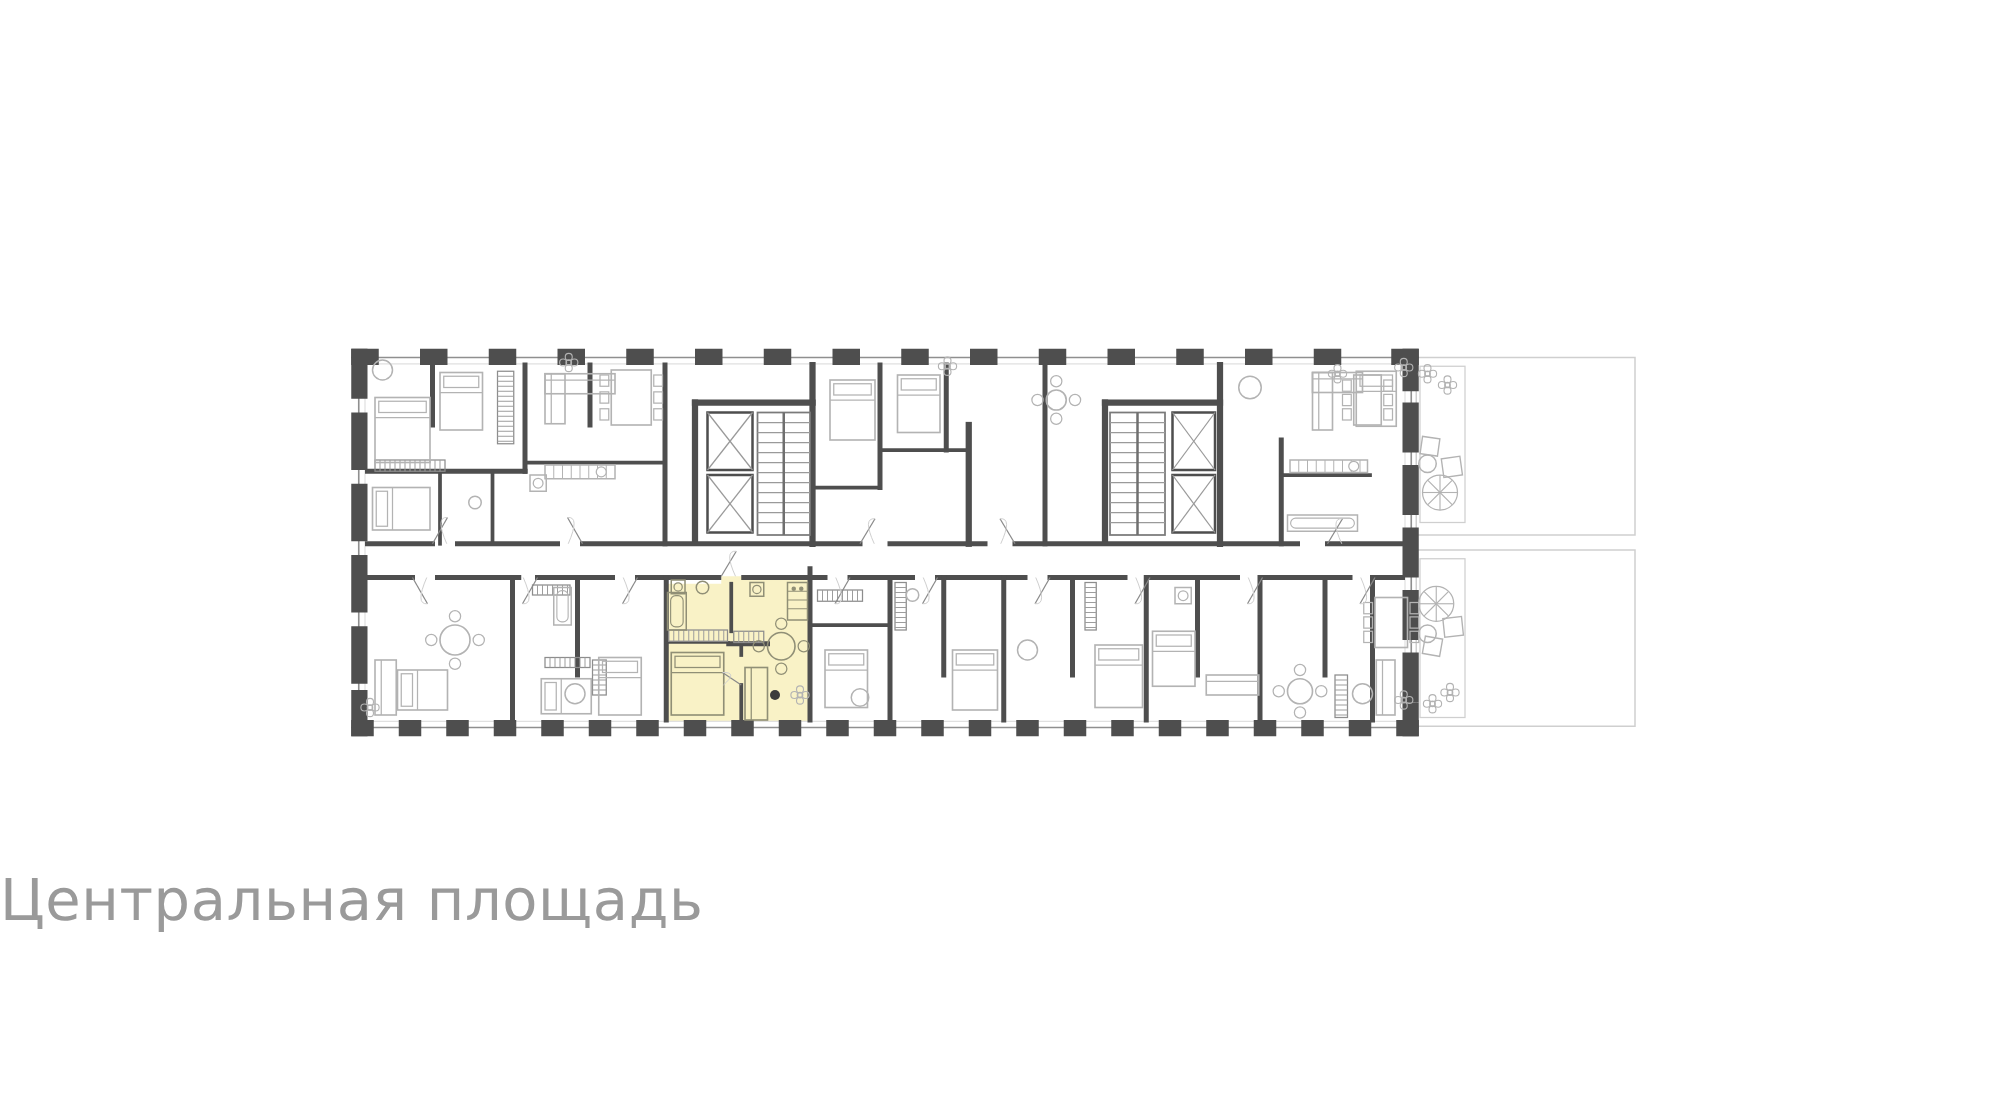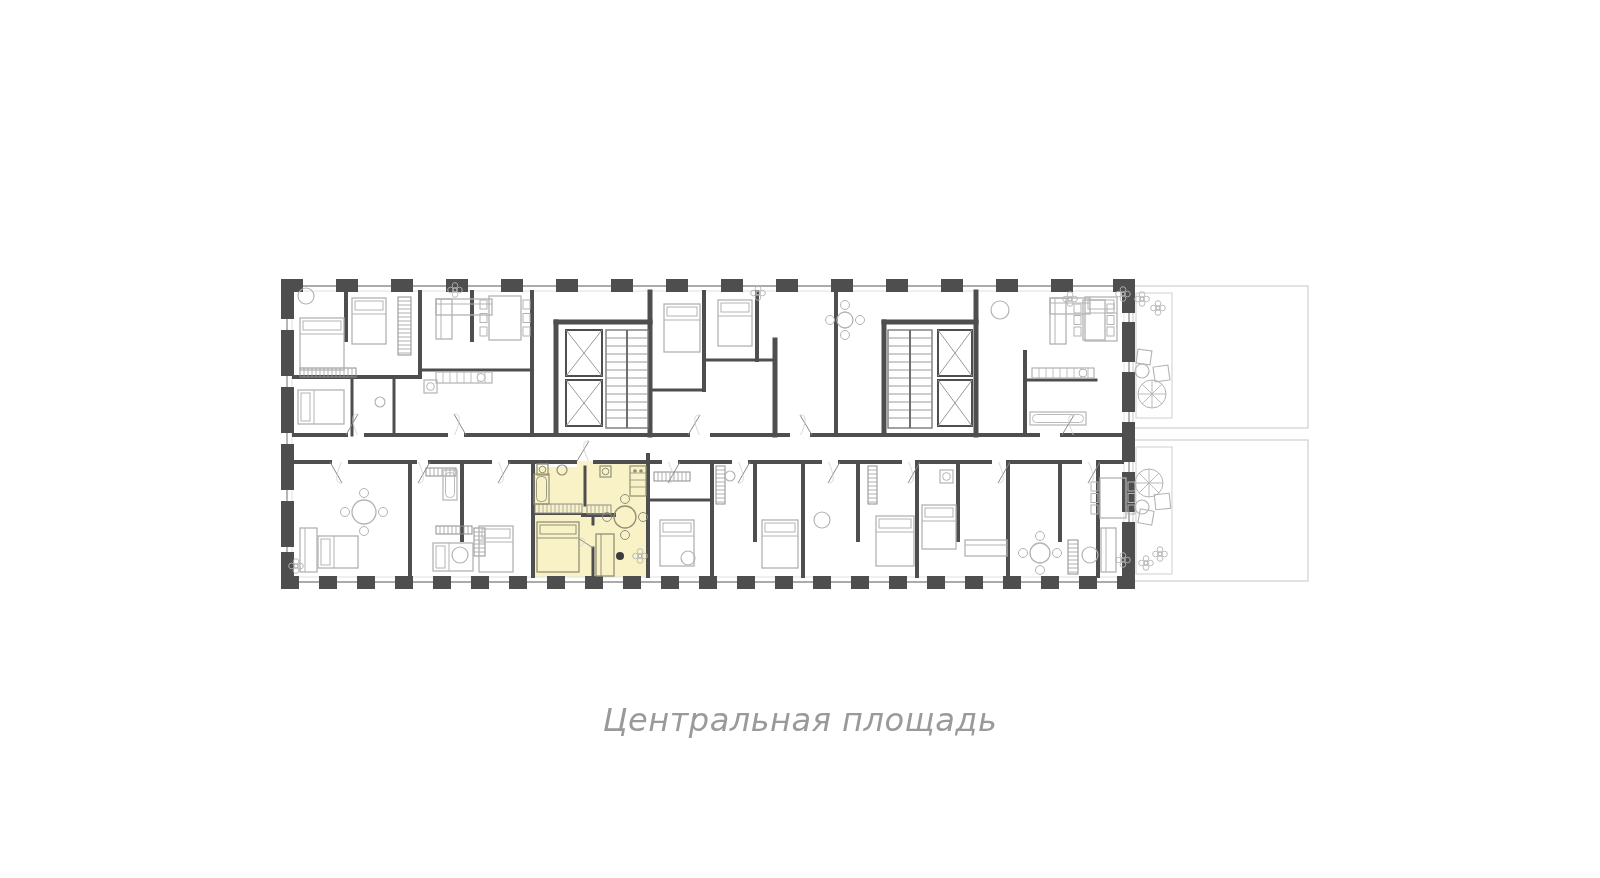--- a/index.html
+++ b/index.html
@@ -1,20 +1,20 @@
 <!DOCTYPE html>
 <html><head>
 <meta charset="utf-8">
 <style>
   html,body{margin:0;padding:0;background:#fff;}
   .page{position:relative;width:1600px;height:878px;background:#fff;overflow:hidden;
         font-family:"DejaVu Sans","Liberation Sans",sans-serif;}
   .plan-svg{position:absolute;left:0;top:0;}
-  .caption{position:absolute;left:0;top:694px;width:100%;text-align:center;
-           font-size:32px;font-weight:400;letter-spacing:0.5px;line-height:52px;font-style:italic;}
+  .caption{position:absolute;left:0;top:694px;width:100%;
+           font-size:46px;font-weight:400;letter-spacing:0.5px;line-height:52px;}
 </style>
 </head>
 <body>
 
 <div class="page" style="background: rgb(255, 255, 255);">
   <svg class="plan-svg" id="plan" width="1600" height="878" viewBox="0 0 1600 878">
       <g>
         <rect x="1133" y="286" width="175" height="142" fill="none" stroke="#cfcfcf" stroke-width="1.2"></rect>
         <rect x="1133" y="440" width="175" height="141" fill="none" stroke="#cfcfcf" stroke-width="1.2"></rect>
         <rect x="1136" y="293" width="36" height="125" fill="none" stroke="#cfcfcf" stroke-width="1"></rect>

